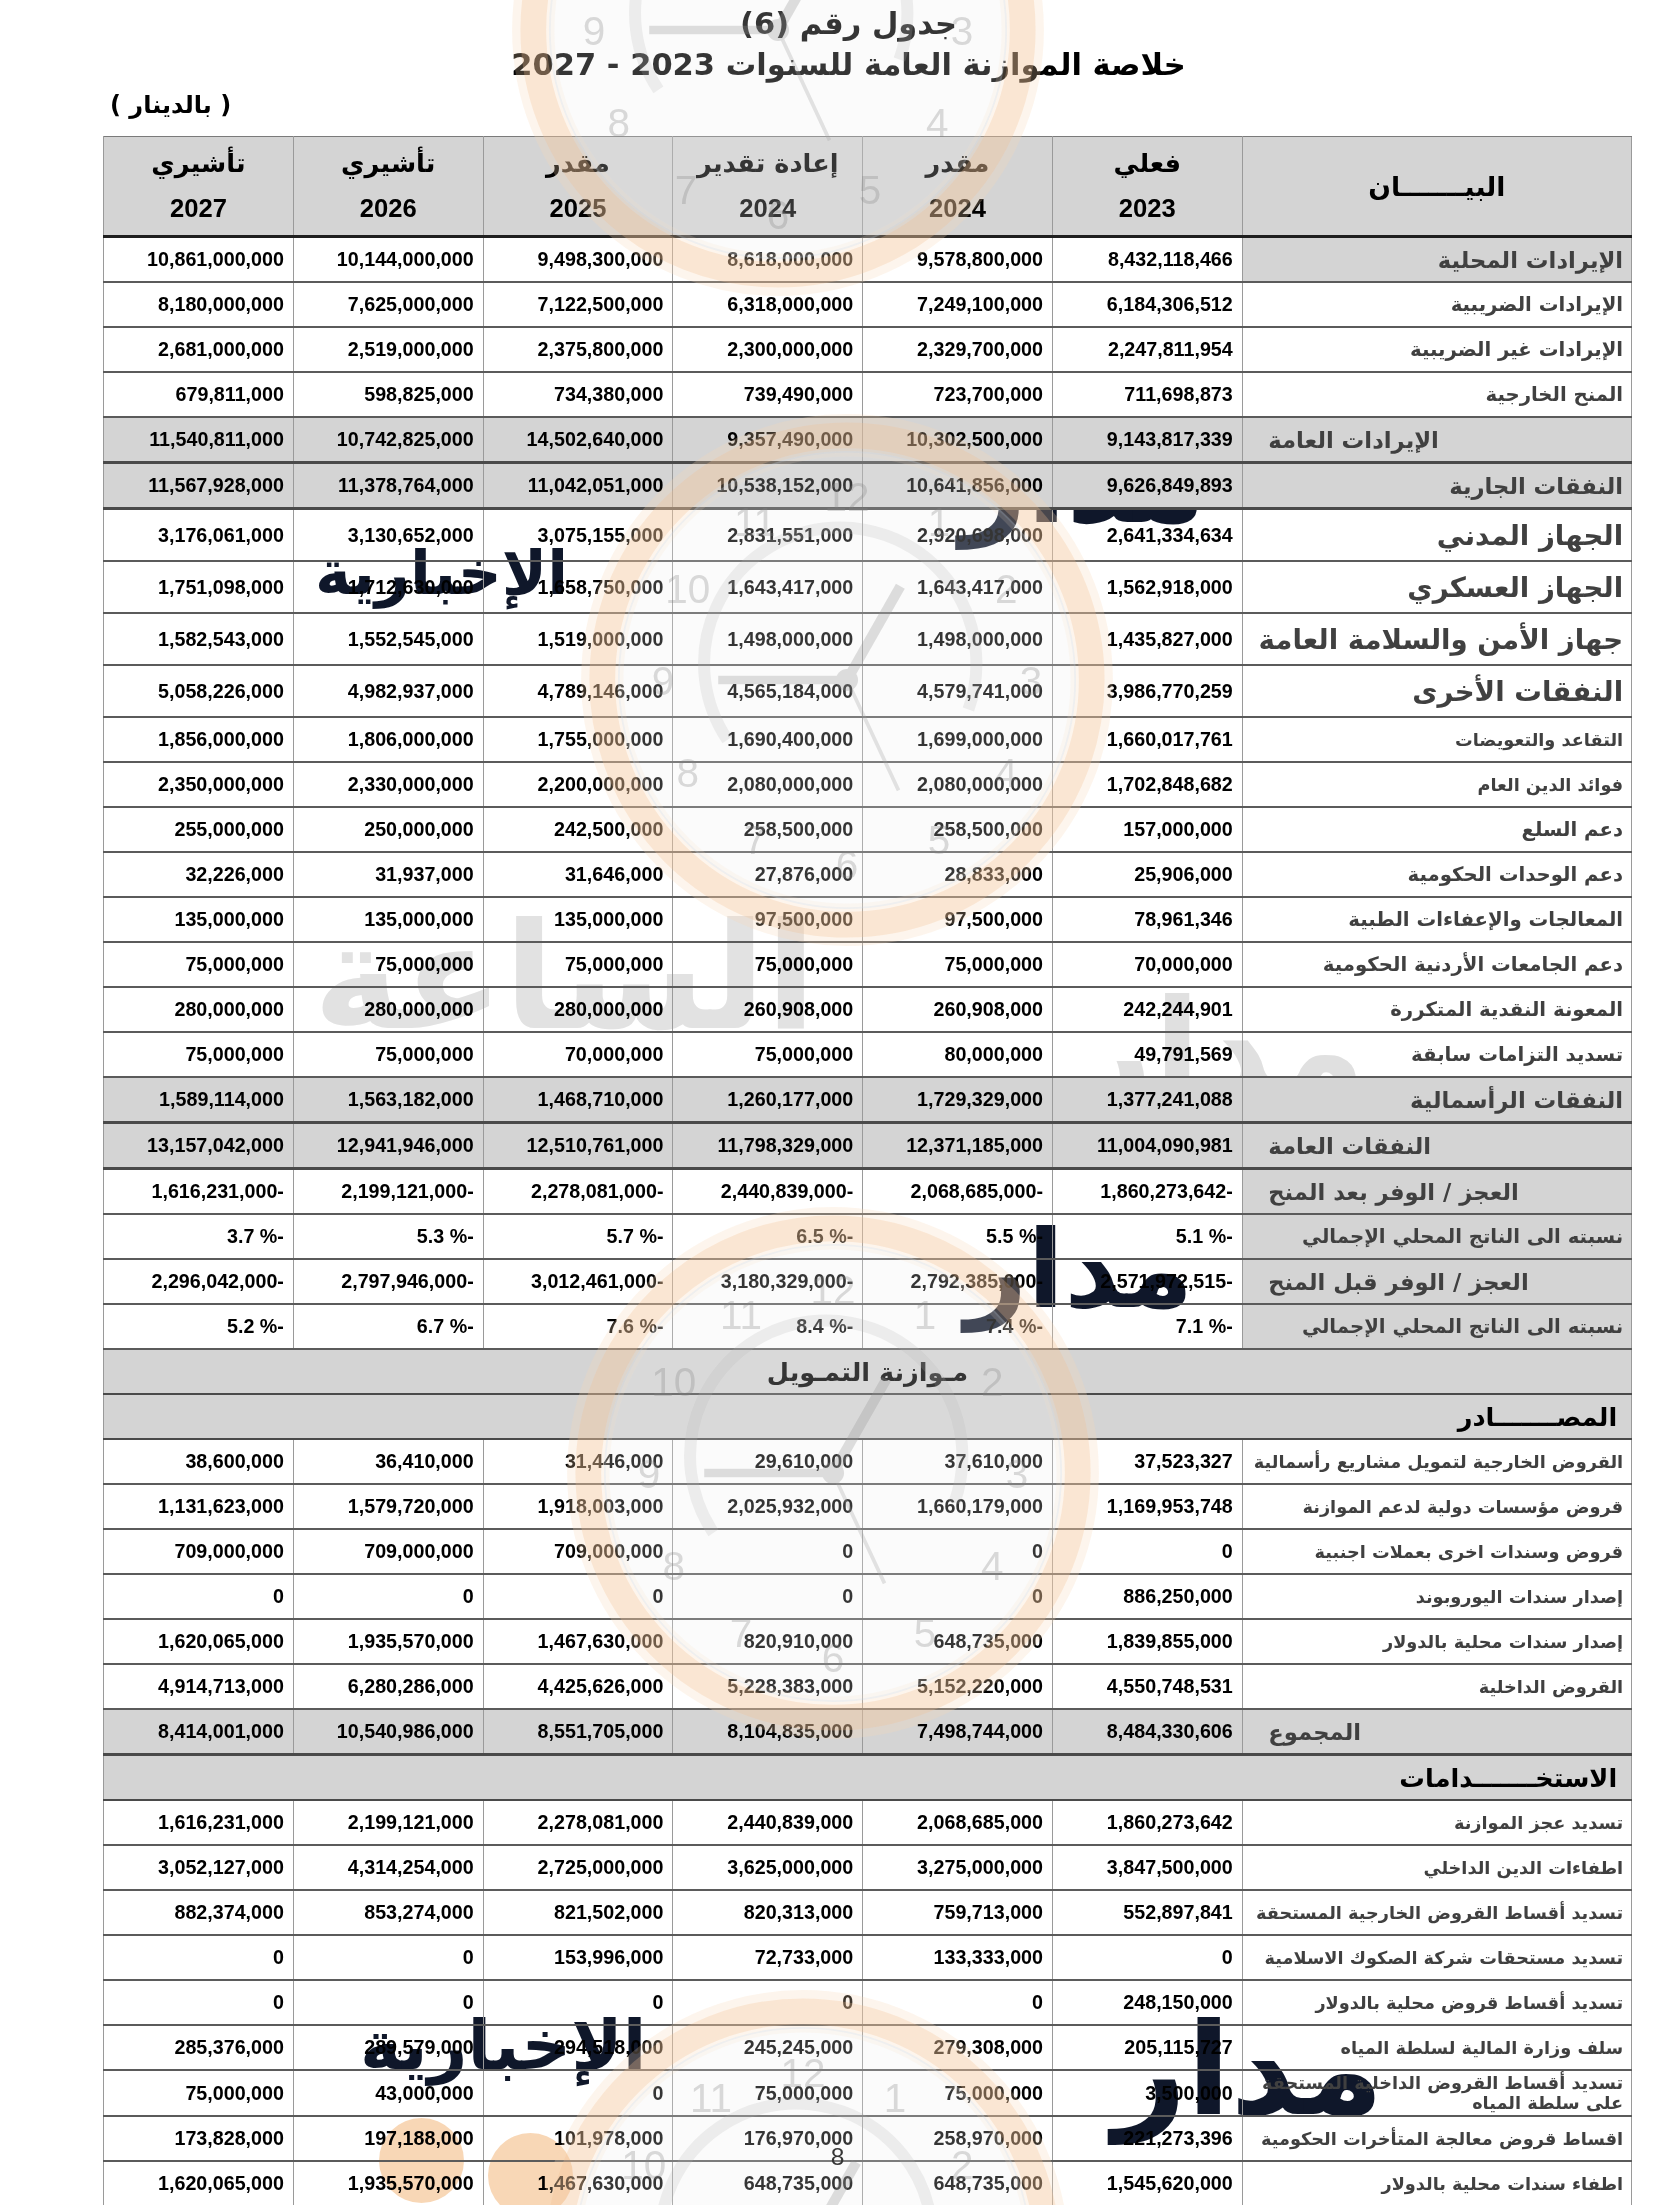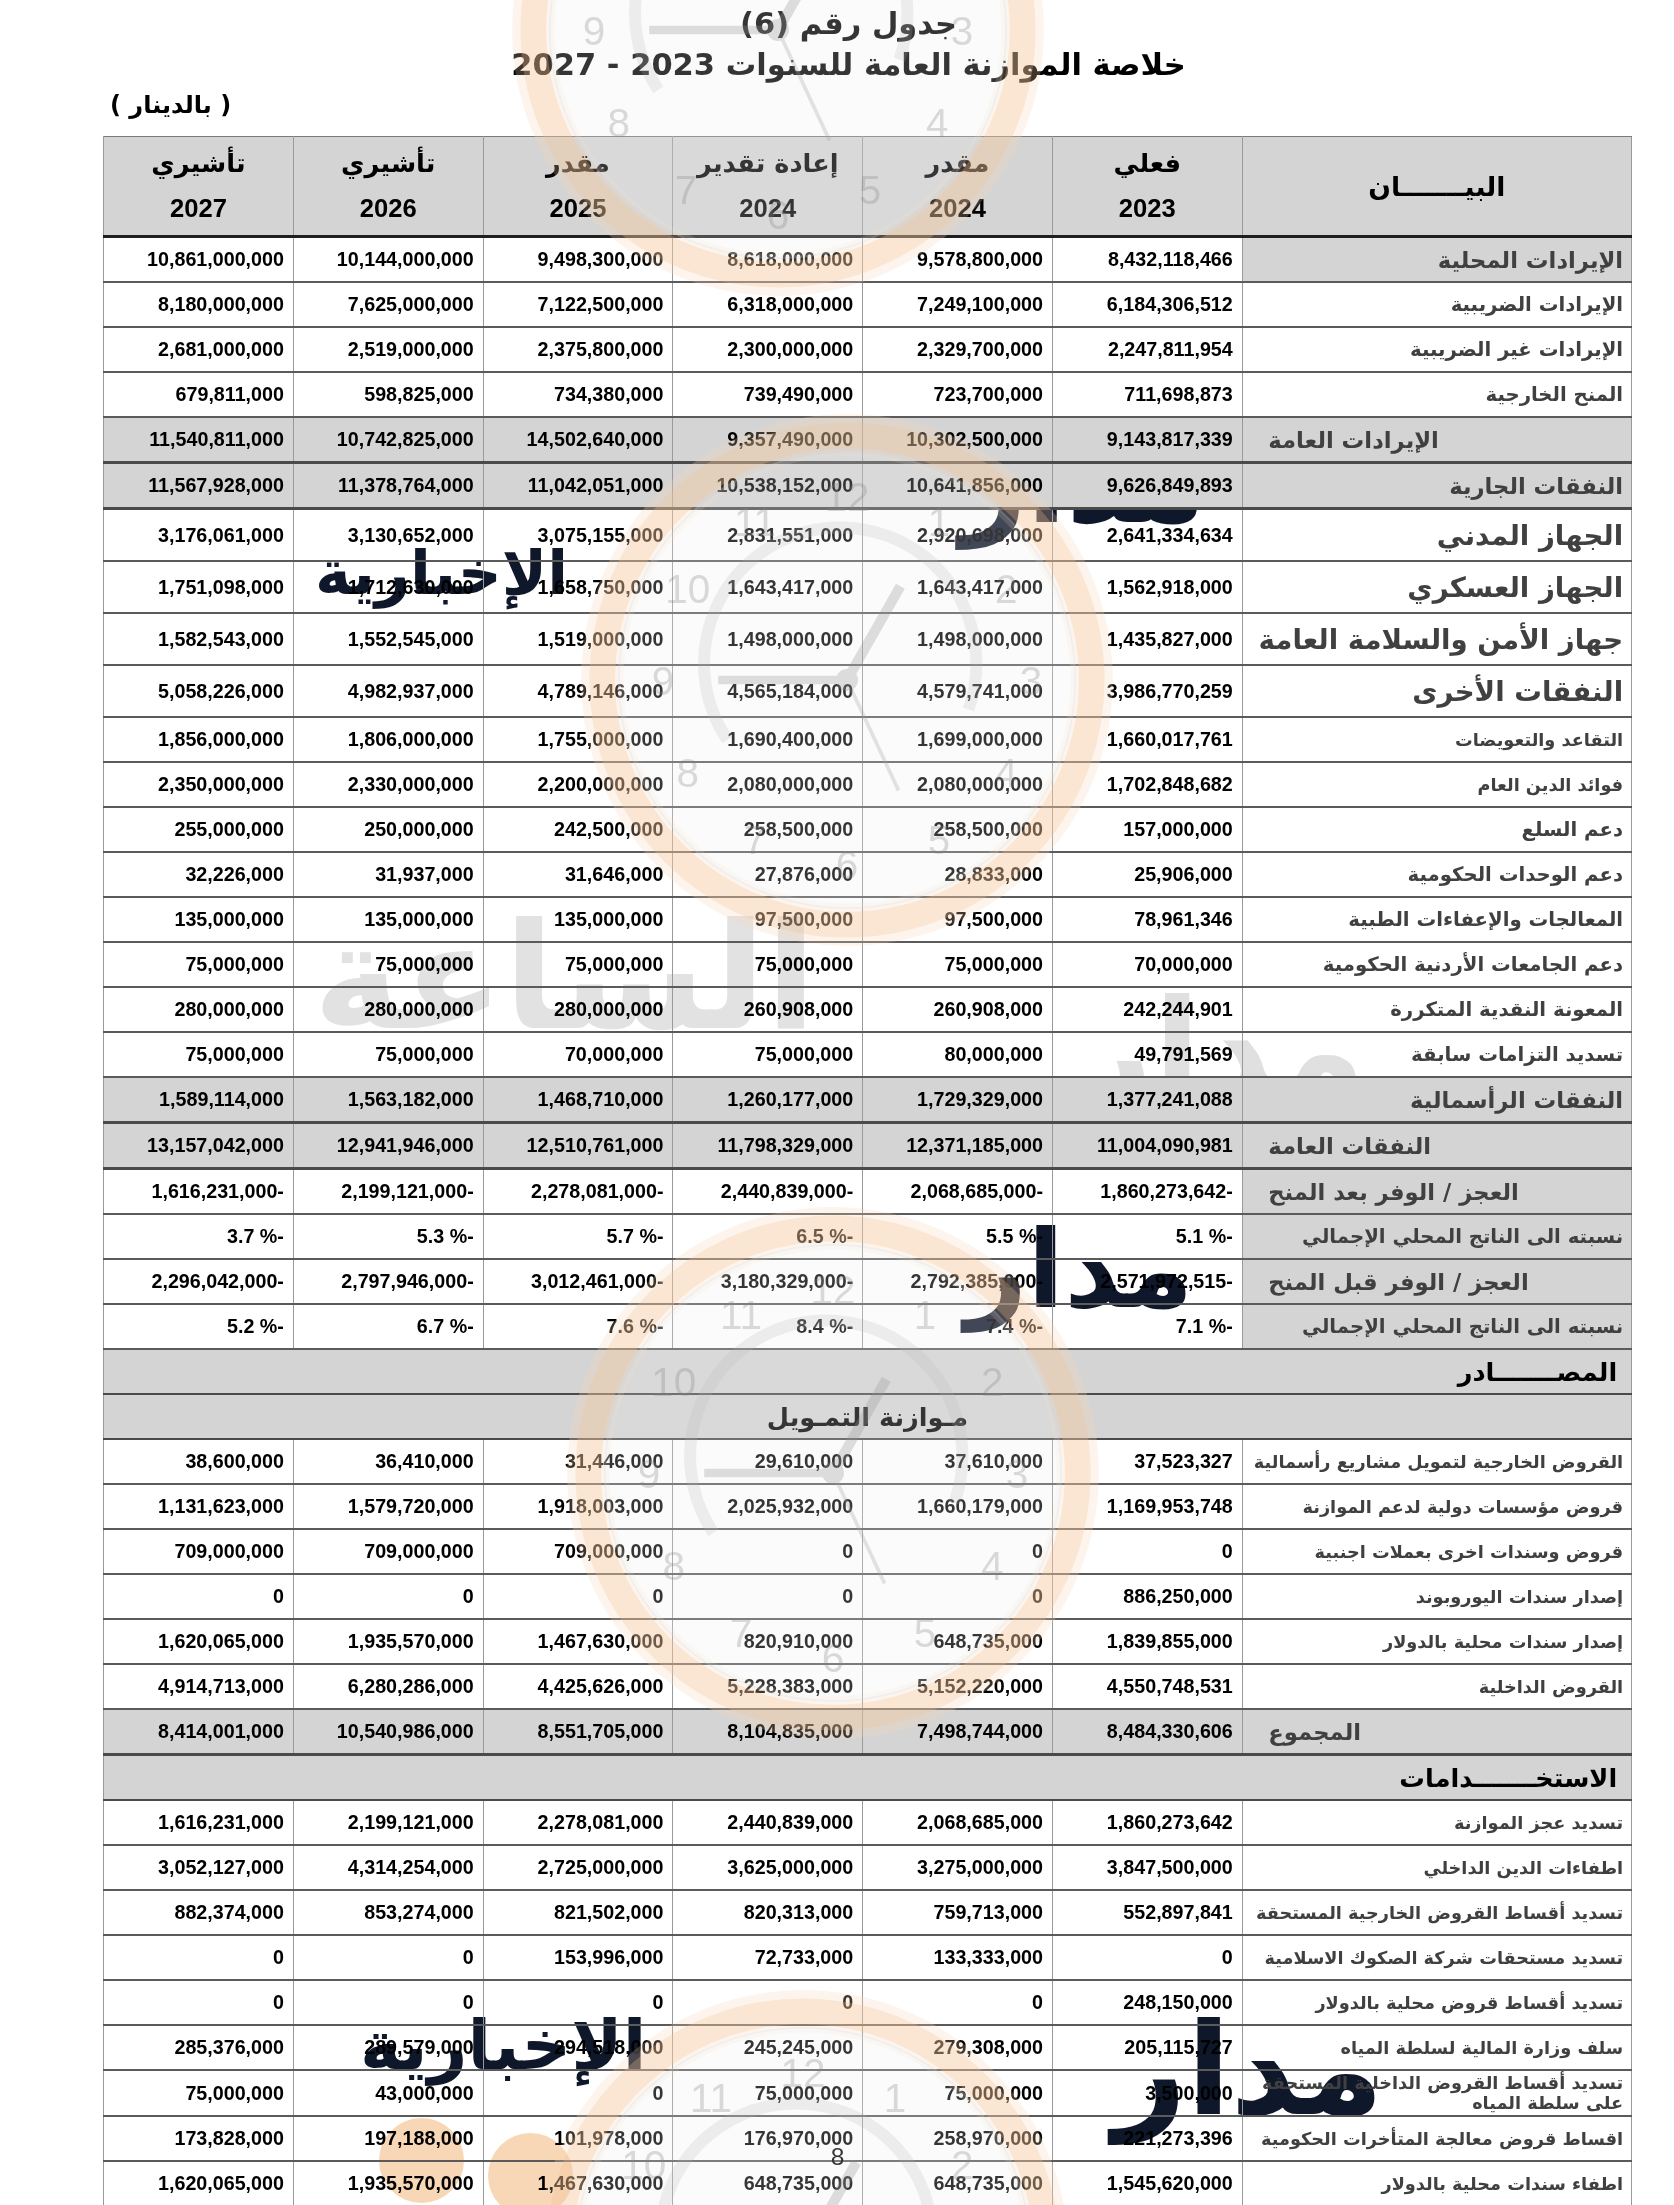--- a/index.html
+++ b/index.html
@@ -339,25 +339,25 @@
         </tr>
         <tr class="r bg-graylabel sz-md al-right">
           <td class="lbl">نسبته الى الناتج المحلي الإجمالي</td>
           <td class="num">7.1 %-</td>
           <td class="num">7.4 %-</td>
           <td class="num">8.4 %-</td>
           <td class="num">7.6 %-</td>
           <td class="num">6.7 %-</td>
           <td class="num">5.2 %-</td>
         </tr>
+        <tr class="band al-center">
+          <td colspan="7">مـوازنة التمـويل</td>
+        </tr>
         <tr class="band al-right">
           <td colspan="7">المصـــــــادر</td>
-        </tr>
-        <tr class="band al-center">
-          <td colspan="7">مـوازنة التمـويل</td>
         </tr>
         <tr class="r bg-white sz-sm al-right">
           <td class="lbl">القروض الخارجية لتمويل مشاريع رأسمالية</td>
           <td class="num">37,523,327</td>
           <td class="num">37,610,000</td>
           <td class="num">29,610,000</td>
           <td class="num">31,446,000</td>
           <td class="num">36,410,000</td>
           <td class="num">38,600,000</td>
         </tr>

